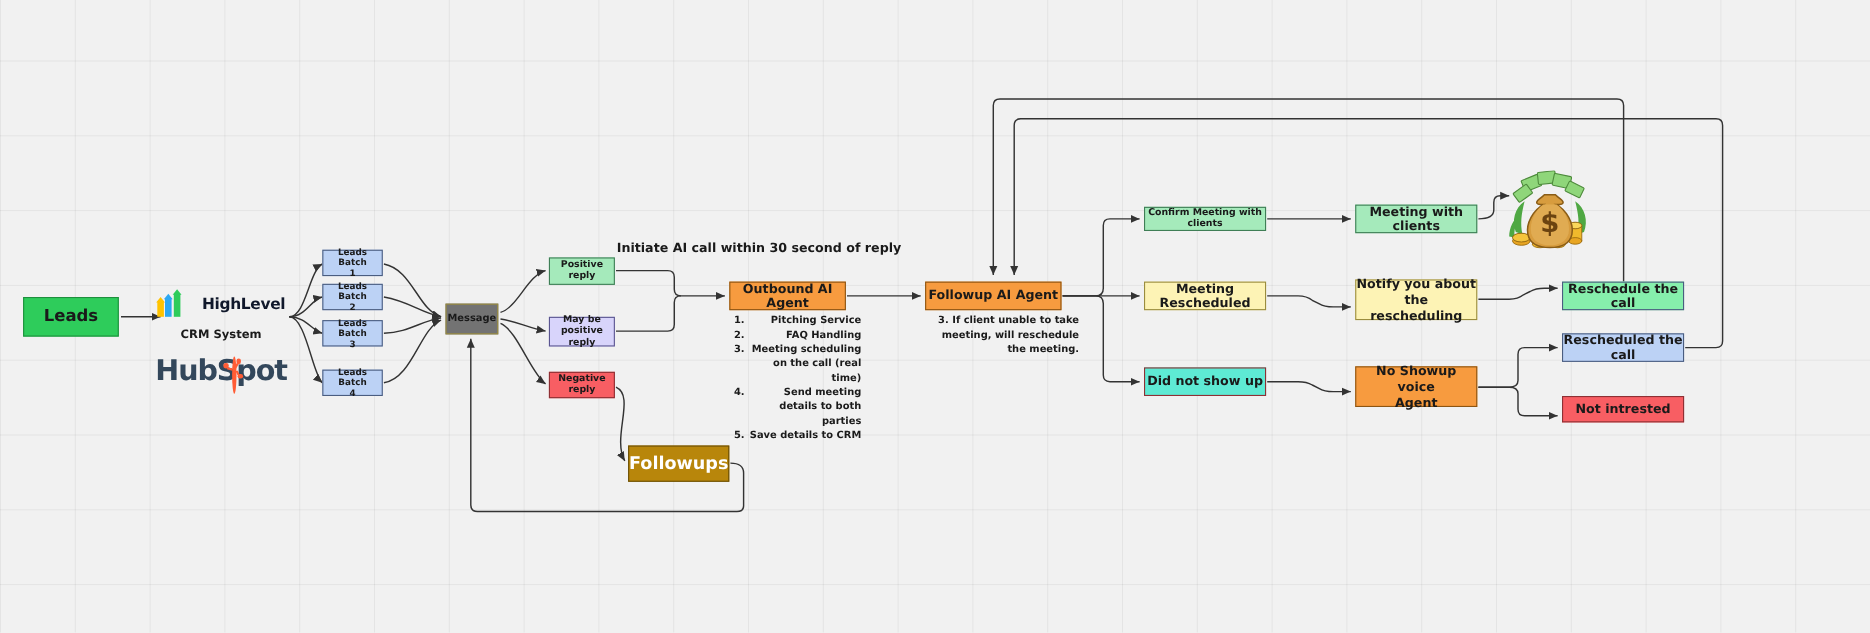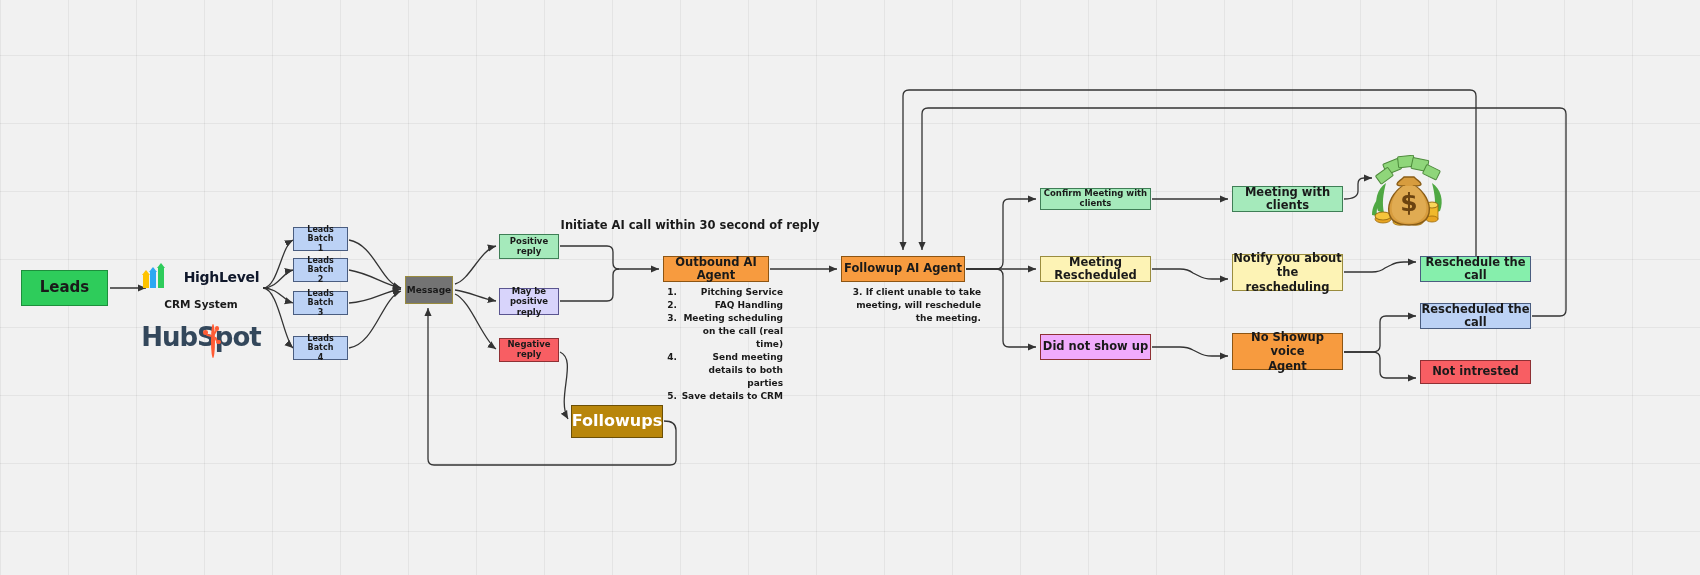--- a/index.html
+++ b/index.html
@@ -39,21 +39,21 @@
   .n-batch{width:55px;height:24px;background:#bcd2f5;border-color:#4a5d80;font-size:8px;font-weight:bold;flex-direction:column;gap:0px;}
   .n-message{left:405px;top:276px;width:48px;height:28px;background:#737373;border-color:#9a8c3e;font-size:9px;}
   .n-pos{left:499px;top:234px;width:60px;height:25px;background:#a5eabb;border-color:#3f7e56;font-size:8.5px;}
   .n-maybe{left:499px;top:288px;width:60px;height:27px;background:#d8d4fb;border-color:#5a5590;font-size:8.5px;flex-direction:column;line-height:1.25;}
   .n-neg{left:499px;top:338px;width:60px;height:24px;background:#f85e63;border-color:#8e3034;font-size:8.5px;}
   .n-followups{left:571px;top:405px;width:92px;height:33px;background:#b8860b;border-color:#6b4f06;color:#ffffff;font-size:16px;}
   .n-outbound{left:663px;top:256px;width:106px;height:26px;background:#f79b3f;border-color:#8d5513;font-size:11.5px;}
   .n-followup-agent{left:841px;top:256px;width:124px;height:26px;background:#f79b3f;border-color:#8d5513;font-size:11.5px;}
   .n-confirm{left:1040px;top:188px;width:111px;height:22px;background:#a5eabb;border-color:#3f7e56;font-size:8.5px;}
   .n-resched-state{left:1040px;top:256px;width:111px;height:26px;background:#fdf3b5;border-color:#9a8c3e;font-size:11.5px;}
-  .n-noshow{left:1040px;top:334px;width:111px;height:26px;background:#f0abfc;border-color:#8e3034;font-size:11.5px;}
+  .n-noshow{left:1040px;top:334px;width:111px;height:26px;background:#5eead4;border-color:#8e3034;font-size:11.5px;}
   .n-meeting{left:1232px;top:186px;width:111px;height:26px;background:#a5eabb;border-color:#3f7e56;font-size:11.5px;}
   .n-notify{left:1232px;top:254px;width:111px;height:37px;background:#fdf3b5;border-color:#9a8c3e;font-size:11.5px;flex-direction:column;line-height:1.25;}
   .n-novoice{left:1232px;top:333px;width:111px;height:37px;background:#f79b3f;border-color:#8d5513;font-size:11.5px;flex-direction:column;line-height:1.25;}
   .n-resched-call{left:1420px;top:256px;width:111px;height:26px;background:#86efac;border-color:#4a5d80;font-size:11.5px;}
   .n-rescheduled-call{left:1420px;top:303px;width:111px;height:26px;background:#bcd2f5;border-color:#4a5d80;font-size:11.5px;}
   .n-notint{left:1420px;top:360px;width:111px;height:24px;background:#f85e63;border-color:#8e3034;font-size:11.5px;}
 
   
   .logo-wrap{position:absolute;left:140px;top:266px;width:122px;text-align:center;z-index:3;}
   .hl-row{display:flex;align-items:center;justify-content:center;gap:2px;}

